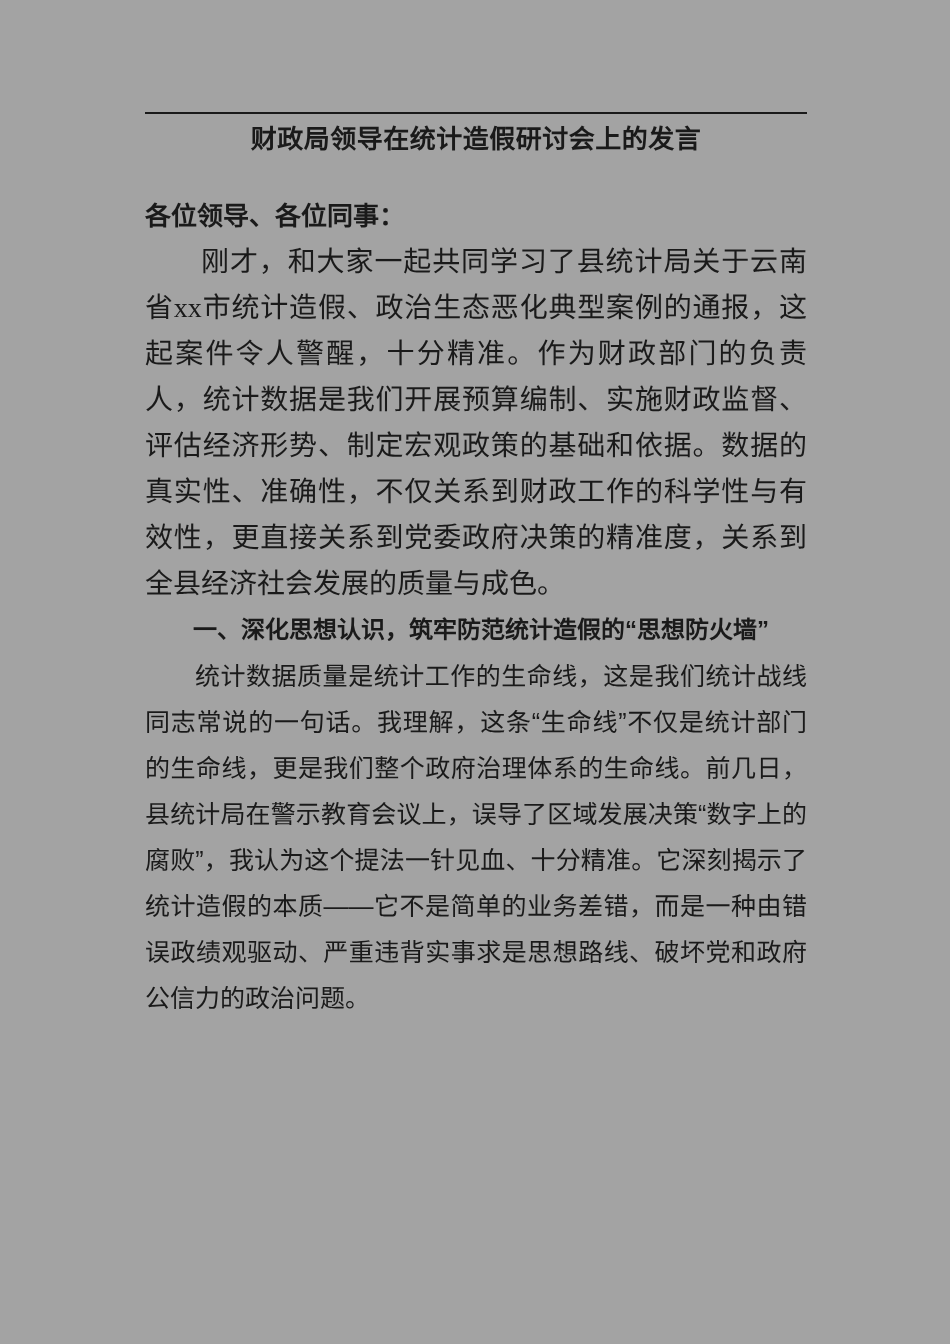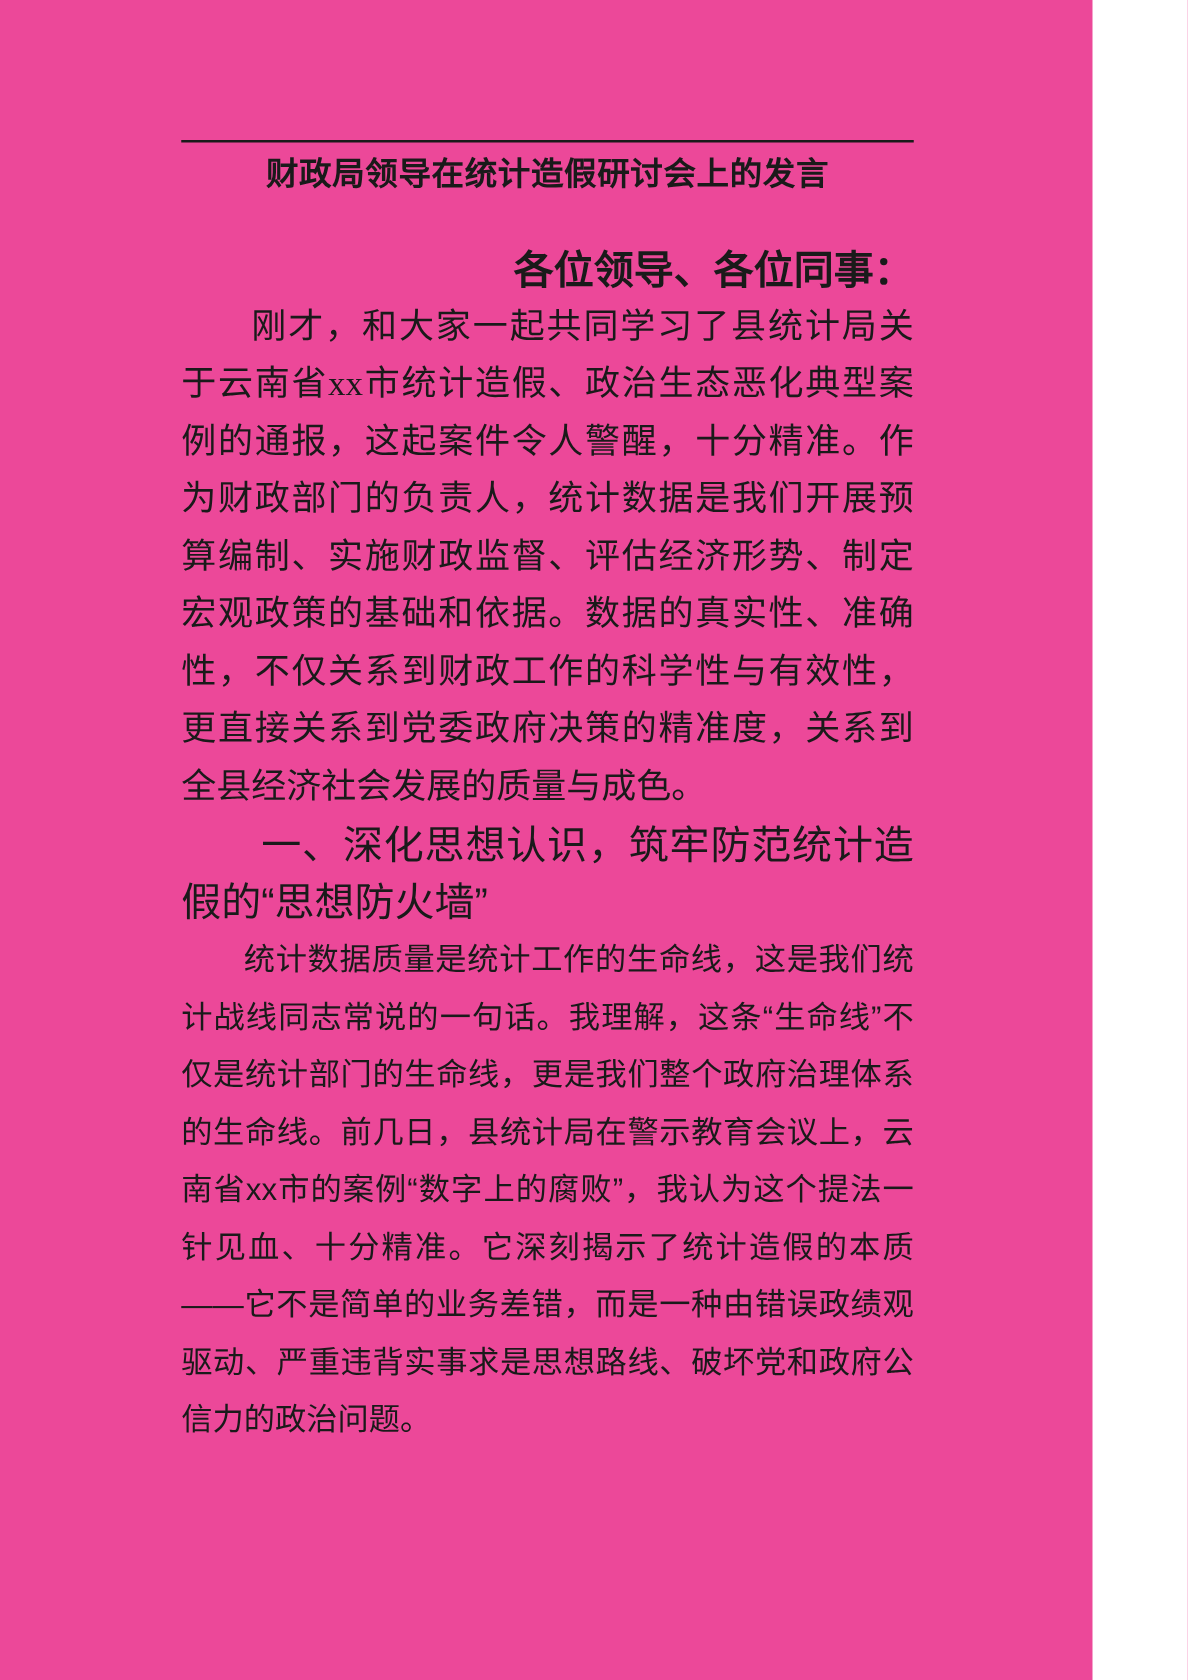--- a/index.html
+++ b/index.html
@@ -1,20 +1,20 @@
 <!DOCTYPE html>
 <html lang="zh-CN"><head>
 <meta charset="utf-8">
 <style>
   html, body { margin: 0; padding: 0; background: #ffffff; }
   .page {
     position: relative;
-    width: 874px;
+    width: 950px;
     height: 1344px;
-    background: #ec4899;
+    background: #a3a3a3;
     color: #1a1a1a;
     overflow: hidden;
     box-sizing: border-box;
   }
   .content {
     padding: 0 143px 0 145px;
   }
   .doc-header {
     margin-top: 112px;
     border-top: 2px solid #1a1a1a;
@@ -26,59 +26,58 @@
     font-family: "Liberation Sans", "DejaVu Sans", sans-serif;
     font-weight: bold;
     font-size: 26px;
     line-height: 36px;
     letter-spacing: 0.5px;
   }
   .salutation {
     margin: 36px 0 0 0;
     font-family: "Liberation Sans", "DejaVu Sans", sans-serif;
     font-weight: bold;
-    font-size: 32px;
+    font-size: 26px;
     line-height: 46px;
-    text-align: right;
   }
   p.para {
     margin: 0;
     text-indent: 2em;
     text-align: justify;
     text-justify: inter-character;
     line-height: 46px;
   }
   .fangsong {
     font-family: "Liberation Serif", "DejaVu Serif", serif;
     font-size: 28px;
   }
   .heiti {
     font-family: "Liberation Sans", "DejaVu Sans", sans-serif;
     font-size: 25px;
   }
   .heading {
     font-family: "Liberation Sans", "DejaVu Sans", sans-serif;
-    font-weight: normal;
-    font-size: 32px;
+    font-weight: bold;
+    font-size: 24px;
   }
 </style>
 </head>
 <body>
 
 <div class="page">
   <div class="content">
 
     <div class="doc-header">
       <h1 class="doc-title">财政局领导在统计造假研讨会上的发言</h1>
     </div>
 
     <p class="salutation">各位领导、各位同事：</p>
 
     <p class="para fangsong">刚才，和大家一起共同学习了县统计局关于云南省xx市统计造假、政治生态恶化典型案例的通报，这起案件令人警醒，十分精准。作为财政部门的负责人，统计数据是我们开展预算编制、实施财政监督、评估经济形势、制定宏观政策的基础和依据。数据的真实性、准确性，不仅关系到财政工作的科学性与有效性，更直接关系到党委政府决策的精准度，关系到全县经济社会发展的质量与成色。</p>
 
 
     <p class="para heading">一、深化思想认识，筑牢防范统计造假的“思想防火墙”</p>
 
-    <p class="para heiti">统计数据质量是统计工作的生命线，这是我们统计战线同志常说的一句话。我理解，这条“生命线”不仅是统计部门的生命线，更是我们整个政府治理体系的生命线。前几日，县统计局在警示教育会议上，云南省xx市的案例“数字上的腐败”，我认为这个提法一针见血、十分精准。它深刻揭示了统计造假的本质——它不是简单的业务差错，而是一种由错误政绩观驱动、严重违背实事求是思想路线、破坏党和政府公信力的政治问题。</p>
+    <p class="para heiti">统计数据质量是统计工作的生命线，这是我们统计战线同志常说的一句话。我理解，这条“生命线”不仅是统计部门的生命线，更是我们整个政府治理体系的生命线。前几日，县统计局在警示教育会议上，误导了区域发展决策“数字上的腐败”，我认为这个提法一针见血、十分精准。它深刻揭示了统计造假的本质——它不是简单的业务差错，而是一种由错误政绩观驱动、严重违背实事求是思想路线、破坏党和政府公信力的政治问题。</p>
 
 
   </div>
 </div>
 
 </body></html>

